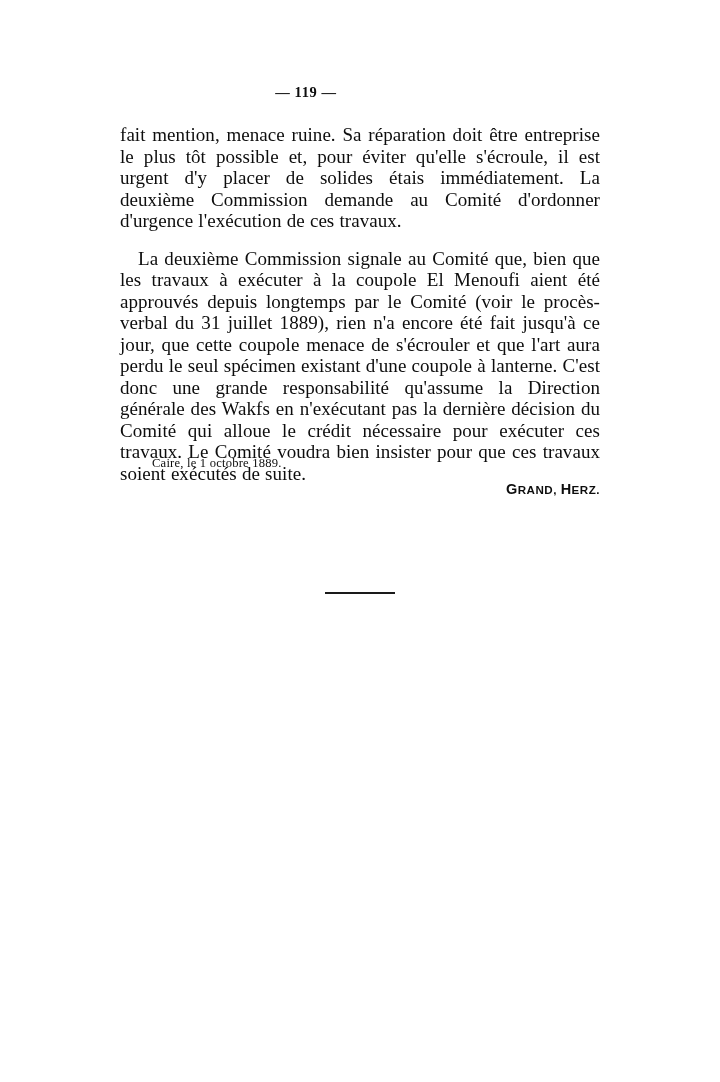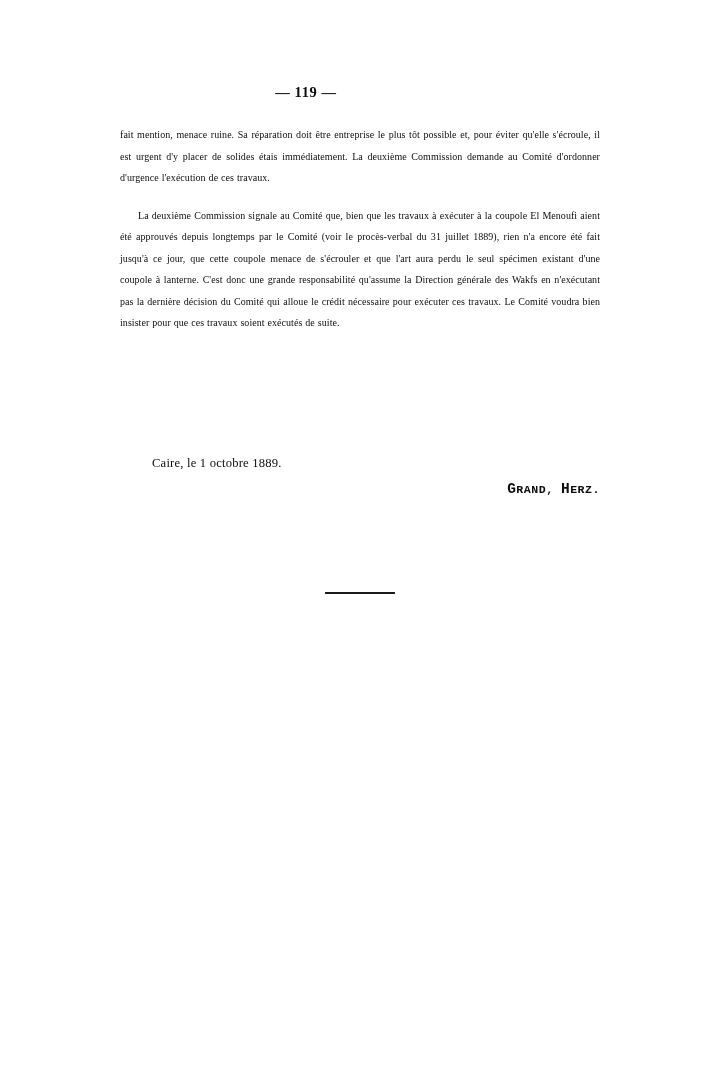--- a/index.html
+++ b/index.html
@@ -35,21 +35,21 @@
     font-family: "Liberation Serif", serif;
   }
   .body-block {
     position: absolute;
     left: 120px;
     top: 124px;
     width: 480px;
   }
   .para {
     margin: 0;
-    font-size: 10px;
+    font-size: 19px;
     line-height: 21.5px;
     text-align: justify;
     text-justify: inter-word;
     font-family: "Liberation Serif", serif;
     letter-spacing: 0.05px;
     word-spacing: 0.4px;
   }
   .para.indent {
     text-indent: 18px;
     margin-top: 16px;
@@ -60,21 +60,21 @@
     top: 456px;
     font-size: 12.6px;
     font-family: "Liberation Serif", serif;
     letter-spacing: 0.2px;
   }
   .signature {
     position: absolute;
     right: 120px;
     top: 481px;
     font-size: 13px;
-    font-family: Liberation Mono, monospace;
+    font-family: Liberation Sans, sans-serif;
     letter-spacing: 0.4px;
   }
   .signature .smallcap-lead {
     font-size: 14.5px;
     font-weight: bold;
   }
   .signature .smallcap-rest {
     font-size: 11.6px;
     font-weight: bold;
     letter-spacing: 0.5px;

